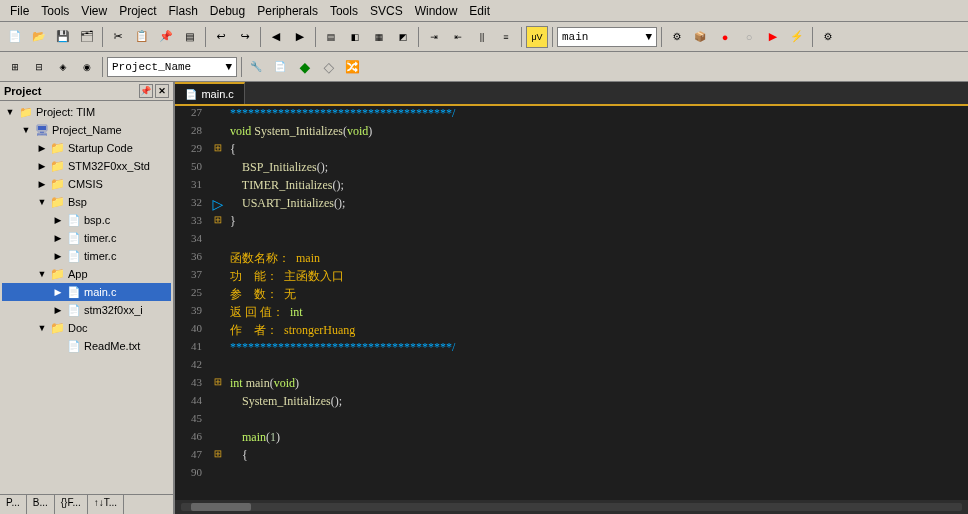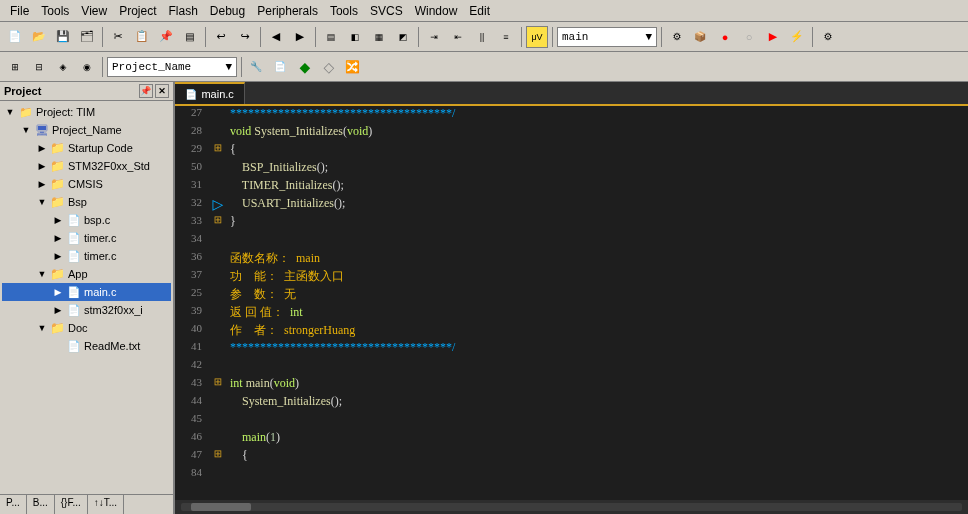--- a/index.html
+++ b/index.html
@@ -563,21 +563,21 @@
         <span class="line-content">    <span class="kw">main</span><span class="punct">(</span><span class="num">1</span><span class="punct">)</span></span>
       </div>
 
       <div class="code-line">
         <span class="line-num">47</span>
         <span class="line-indicator" style="color:#d4a020">⊞</span>
         <span class="line-content">    <span class="punct">{</span></span>
       </div>
 
       <div class="code-line">
-        <span class="line-num">84</span>
+        <span class="line-num">90</span>
         <span class="line-indicator"></span>
       </div>
 
     </div>
 
     <div class="h-scroll-area">
       <div style="flex:1;height:8px;background:#3c3c3c;margin:3px 6px;border-radius:2px;position:relative">
         <div style="width:60px;height:8px;background:#666;border-radius:2px;position:absolute;left:10px"></div>
       </div>
     </div>

